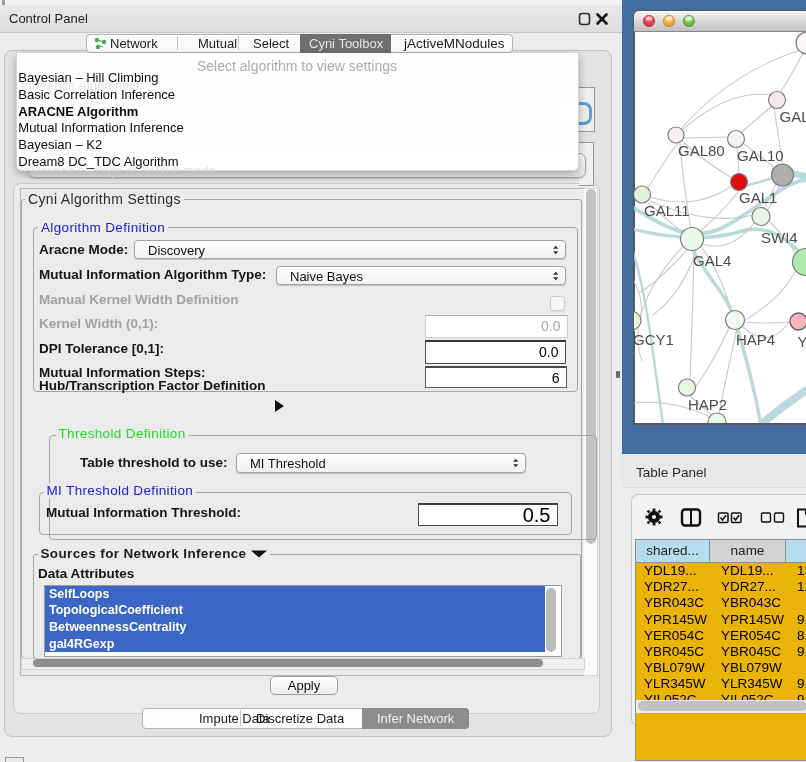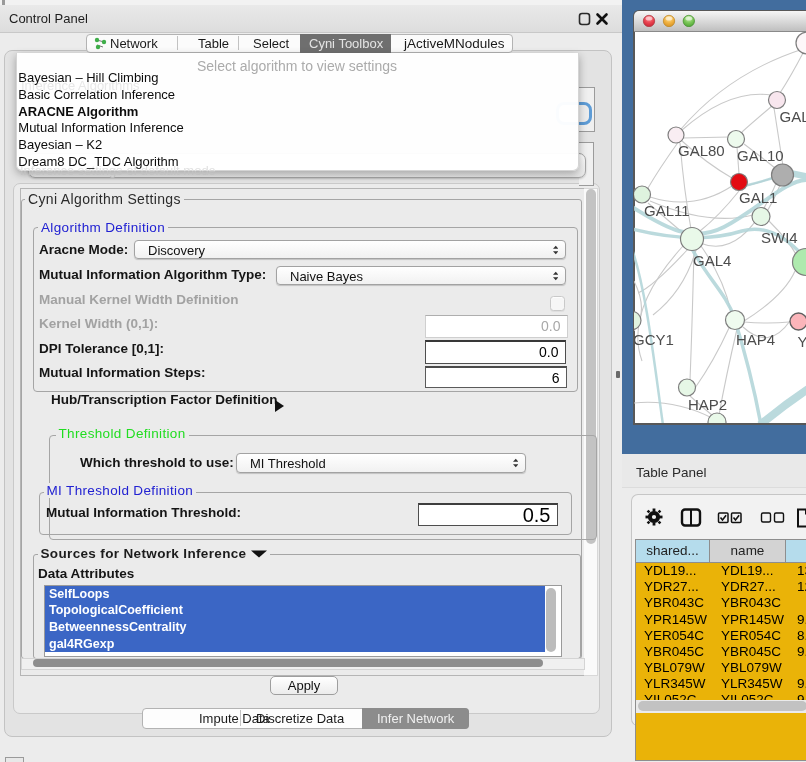--- a/index.html
+++ b/index.html
@@ -80,30 +80,30 @@
 <div class="abs b13" style="left:39px;top:341px;">DPI Tolerance [0,1]:</div>
 <div class="tin" style="left:424.5px;top:339.5px;width:139px;height:21px;border:1.5px solid #4e4e4e;border-top:2.5px solid #383838;">
     <span style="color:#000;font-size:14px;">0.0</span>
   </div>
 
 <div class="abs b13" style="left:39px;top:365px;">Mutual Information Steps:</div>
 <div class="tin" style="left:424.5px;top:366px;width:140px;height:19px;border:1px solid #5a5a5a;border-top:2px solid #4a4a4a;">
     <span style="color:#000;font-size:14px;">6</span>
   </div>
 
-<div class="abs b13" style="left:39px;top:392px;margin-left:12px;">Hub/Transcription Factor Definition</div>
+<div class="abs b13" style="left:39px;top:378px;">Hub/Transcription Factor Definition</div>
 <svg class="abs" style="left:273px;top:399px;" width="12" height="14" viewBox="0 0 12 14">
     <path d="M2 1 L11 7 L2 13 Z" fill="#111"></path>
   </svg>
 
 <div class="group" style="left:49px;top:435px;width:546px;height:103px;">
   <span class="gtitle" style="left:5.5px;top:-10.5px;color:#21dd21;">Threshold Definition</span>
 </div>
 
-<div class="abs b13" style="left:80px;top:455px;">Which threshold to use:</div>
+<div class="abs b13" style="left:80px;top:455px;">Table threshold to use:</div>
 <div class="combo" style="left:236px;top:453px;width:288px;height:18px;">
   <span class="ct">MI Threshold</span>
   <svg class="stepper" viewBox="0 0 7 11">
       <path d="M3.5 0 L7 4 L0 4 Z" fill="#333"></path>
       <path d="M3.5 11 L7 7 L0 7 Z" fill="#333"></path>
     </svg>
 </div>
 
 <div class="group" style="left:38.5px;top:492px;width:531px;height:41px;">
   <span class="gtitle" style="left:4px;top:-10.5px;color:#2121d2;background:#ebebeb;">MI Threshold Definition</span>
@@ -127,21 +127,21 @@
 <div class="abs" style="left:546px;top:588px;width:10px;height:64px;background:#bcbcbc;border-radius:5px;"></div>
 
 <div class="abs" style="left:21px;top:658px;width:562px;height:10px;background:#f0f0f0;border:1px solid #d4d4d4;"></div>
 <div class="abs" style="left:33px;top:659px;width:510px;height:8px;background:#8e8e8e;border-radius:4px;"></div>
 
 <div class="abs" style="left:270px;top:676px;width:66px;height:17px;background:linear-gradient(#ffffff,#ececec);border:1px solid #9e9e9e;border-radius:5px;text-align:center;font-size:13px;color:#111;line-height:17px;">Apply</div>
 
 <div class="abs" style="left:85.5px;top:33.5px;width:427px;height:19px;background:#fbfbfb;border:1px solid #b3b3b3;border-radius:4px;box-sizing:border-box;"></div>
 <div class="abs" style="left:299.5px;top:33.5px;width:91.5px;height:19px;background:#6f6f6f;"></div>
 <div class="abs n13" style="left:110px;top:36px;">Network</div>
-<div class="abs n13" style="left:198px;top:36px;">Table</div>
+<div class="abs n13" style="left:198px;top:36px;">Mutual</div>
 <div class="abs n13" style="left:253px;top:36px;">Select</div>
 <div class="abs" style="left:309px;top:36px;font-size:13px;color:#e4e4e4;">Cyni Toolbox</div>
 <div class="abs n13" style="left:404px;top:36px;font-size:13.5px;">jActiveMNodules</div>
 <div class="abs" style="left:176.5px;top:36px;width:1px;height:14px;background:#c2c2c2;"></div>
 <div class="abs" style="left:237.5px;top:36px;width:1px;height:14px;background:#c2c2c2;"></div>
 
 <svg class="abs" style="left:94px;top:37px;" width="13" height="13" viewBox="0 0 13 13">
   <path d="M3 3 L10 5 M3 8 L9 10" stroke="#777" stroke-width="1"></path>
   <circle cx="3" cy="3" r="2.2" fill="#3fae49"></circle>
     <circle cx="10" cy="5" r="2.2" fill="#3fae49"></circle>

